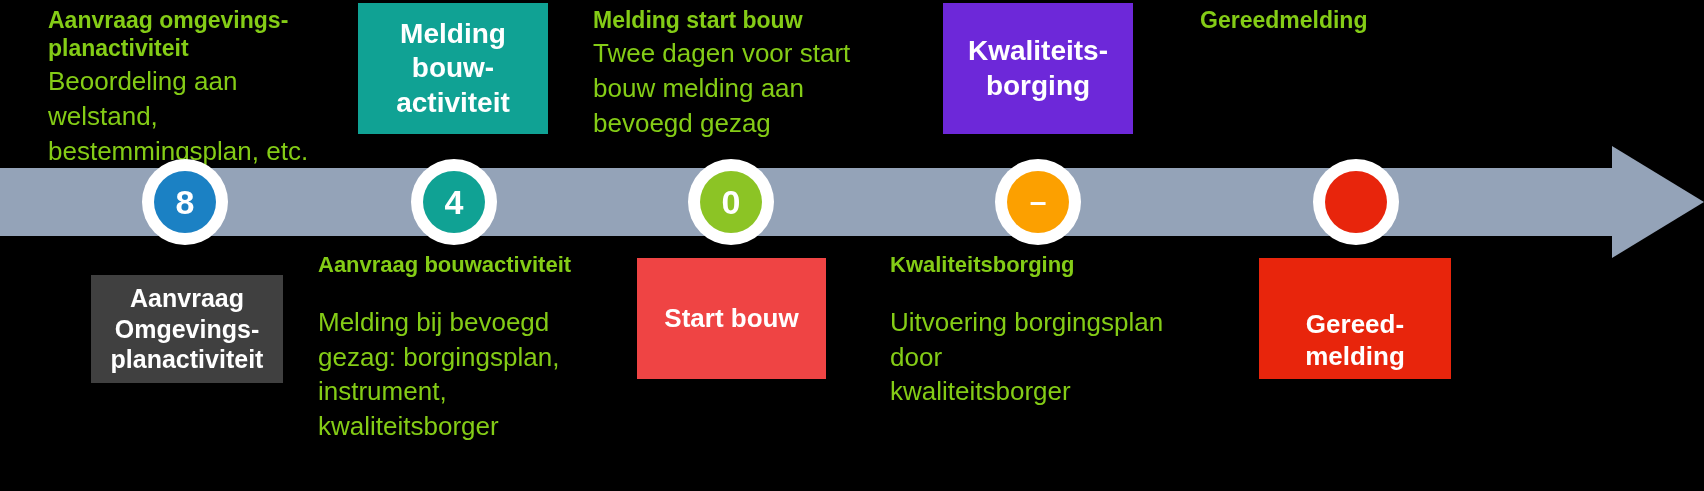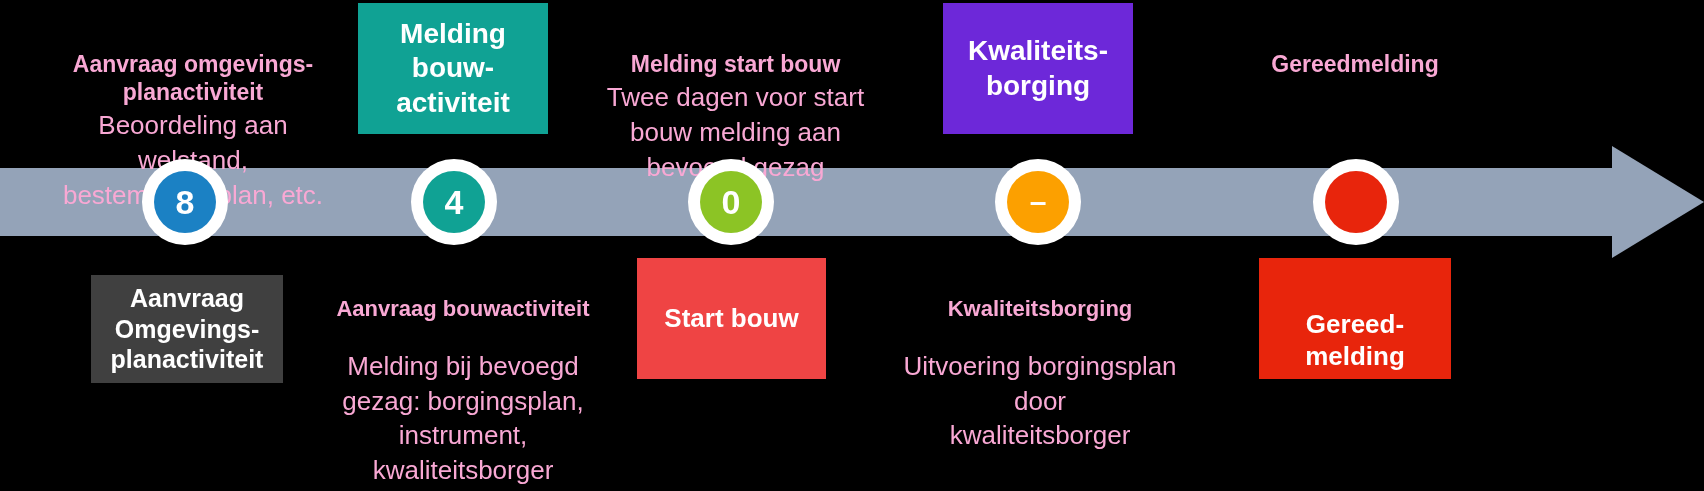--- a/index.html
+++ b/index.html
@@ -45,24 +45,22 @@
     display:flex;align-items:center;justify-content:center;
     text-align:center;
     color:#ffffff;font-weight:bold;
     line-height:1.22;
     box-sizing:border-box;
   }
 
   
   .tblock{
     position:absolute;
-    text-align:center;
-    color:#f9a8d4;
+    color:#84cc16;
     box-sizing:border-box;
-    margin-top:44px;
   }
   .tblock .ttl{
     font-weight:bold;font-size:23px;line-height:1.22;
     display:block;
   }
   .tblock .bdy{
     font-weight:normal;font-size:26px;line-height:1.34;
     display:block;
   }
   .tblock.top .bdy{margin-top:2px;}

